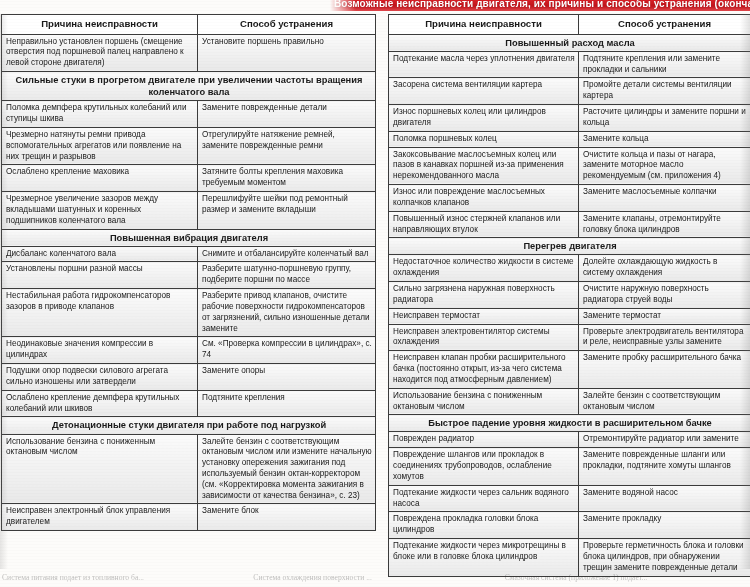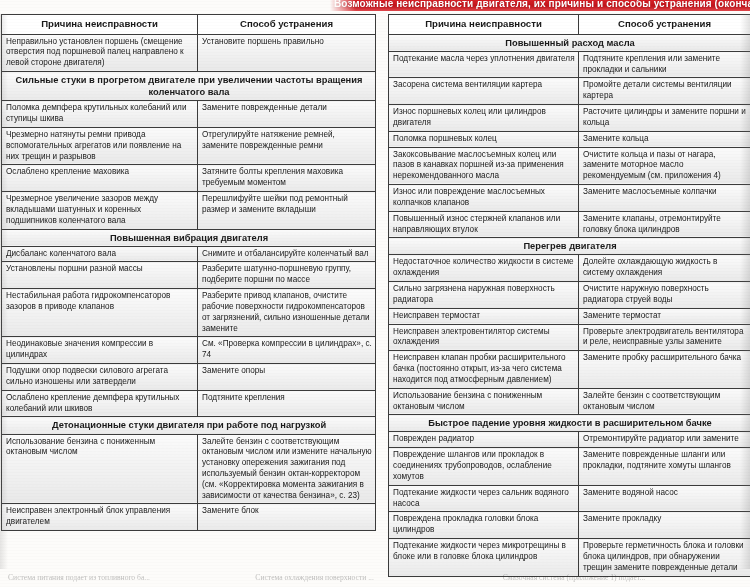--- a/index.html
+++ b/index.html
@@ -102,21 +102,21 @@
     position:absolute;right:0;top:14px;width:10px;height:555px;
     background:linear-gradient(270deg,rgba(120,120,120,.22),rgba(255,255,255,0));
   }
 
   
   .footer{
     position:absolute;
     left:0;top:572px;width:750px;height:15px;
     display:flex;
     gap:8px;
-    padding:0 8px;
+    padding:0 2px;
     box-sizing:border-box;
     opacity:.30;
     overflow:hidden;
   }
   .footer .fcol{ flex:1; }
   .footer .fcol p{
     margin:0;
     font-size:7.6px;
     line-height:1.5;
     font-family:"Liberation Serif","DejaVu Serif",serif;

